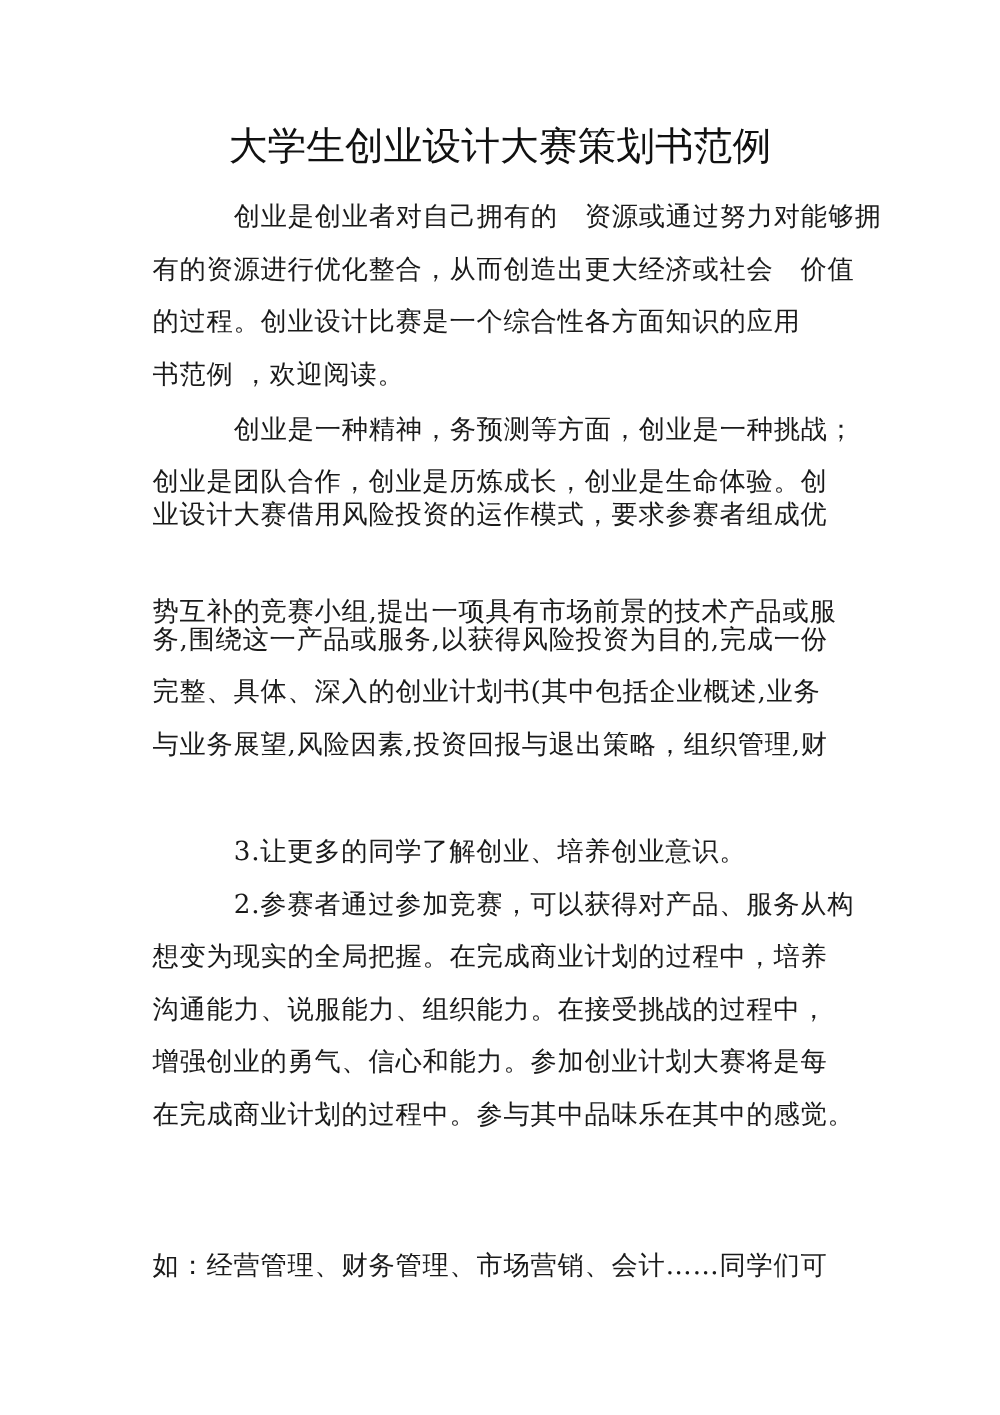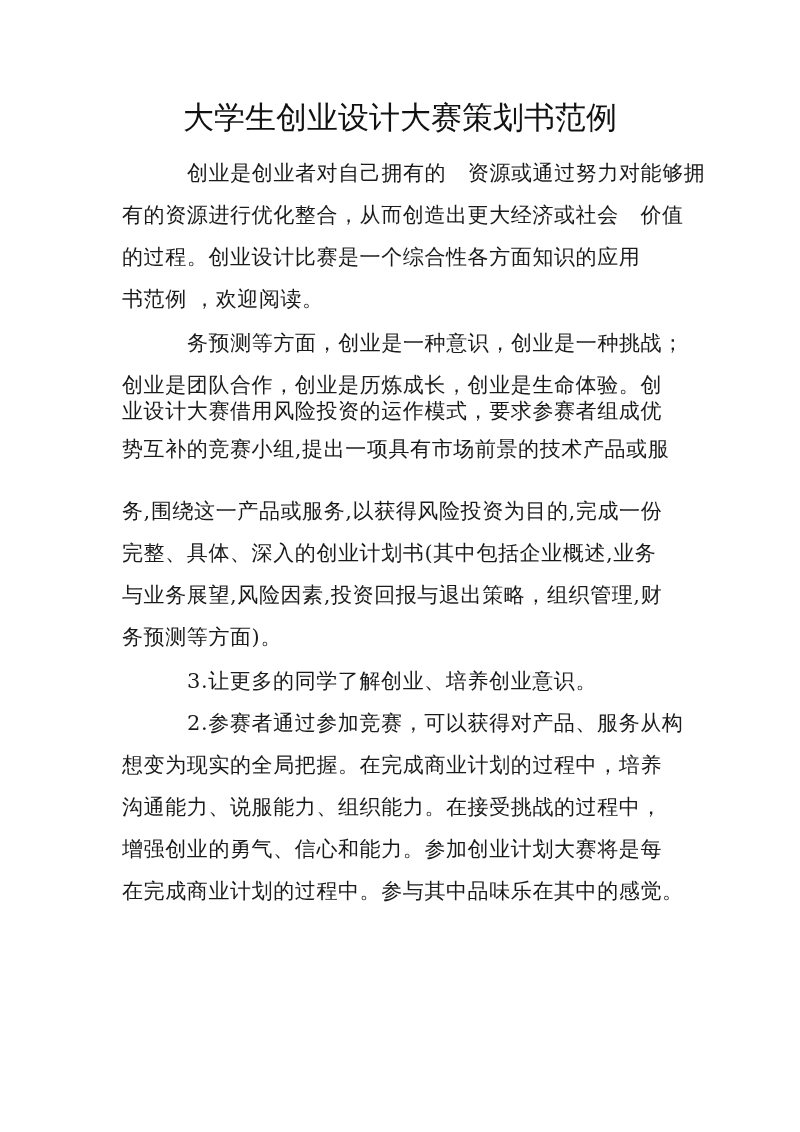--- a/index.html
+++ b/index.html
@@ -17,30 +17,30 @@
 <body>
 
 <div class="page">
   <div class="title">大学生创业设计大赛策划书范例</div>
 
   <div class="line indent" style="top:158px">创业是创业者对自己拥有的　资源或通过努力对能够拥</div>
   <div class="line" style="top:200px">有的资源进行优化整合，从而创造出更大经济或社会　价值</div>
   <div class="line" style="top:242px">的过程。创业设计比赛是一个综合性各方面知识的应用</div>
   <div class="line" style="top:284px">书范例 ，欢迎阅读。</div>
 
-  <div class="line indent" style="top:328px">务预测等方面，创业是一种意识，创业是一种挑战；</div>
+  <div class="line indent" style="top:328px">创业是一种精神，务预测等方面，创业是一种挑战；</div>
   <div class="line" style="top:370px">创业是团队合作，创业是历炼成长，创业是生命体验。创</div>
   <div class="line" style="top:396px">业设计大赛借用风险投资的运作模式，要求参赛者组成优</div>
-  <div class="line" style="top:434px">势互补的竞赛小组,提出一项具有市场前景的技术产品或服</div>
+  <div class="line" style="top:474px">势互补的竞赛小组,提出一项具有市场前景的技术产品或服</div>
   <div class="line" style="top:538px">完整、具体、深入的创业计划书(其中包括企业概述,业务</div>
   <div class="line" style="top:496px">务,围绕这一产品或服务,以获得风险投资为目的,完成一份</div>
   <div class="line" style="top:580px">与业务展望,风险因素,投资回报与退出策略，组织管理,财</div>
-  <div class="line" style="top:622px">务预测等方面)。</div>
 
   <div class="line indent" style="top:666px">3.让更多的同学了解创业、培养创业意识。</div>
 
   <div class="line indent" style="top:708px">2.参赛者通过参加竞赛，可以获得对产品、服务从构</div>
   <div class="line" style="top:750px">想变为现实的全局把握。在完成商业计划的过程中，培养</div>
   <div class="line" style="top:792px">沟通能力、说服能力、组织能力。在接受挑战的过程中，</div>
   <div class="line" style="top:834px">增强创业的勇气、信心和能力。参加创业计划大赛将是每</div>
   <div class="line" style="top:876px">在完成商业计划的过程中。参与其中品味乐在其中的感觉。</div>
 
+  <div class="line" style="top:997px">如：经营管理、财务管理、市场营销、会计……同学们可</div>
 </div>
 
 </body></html>

